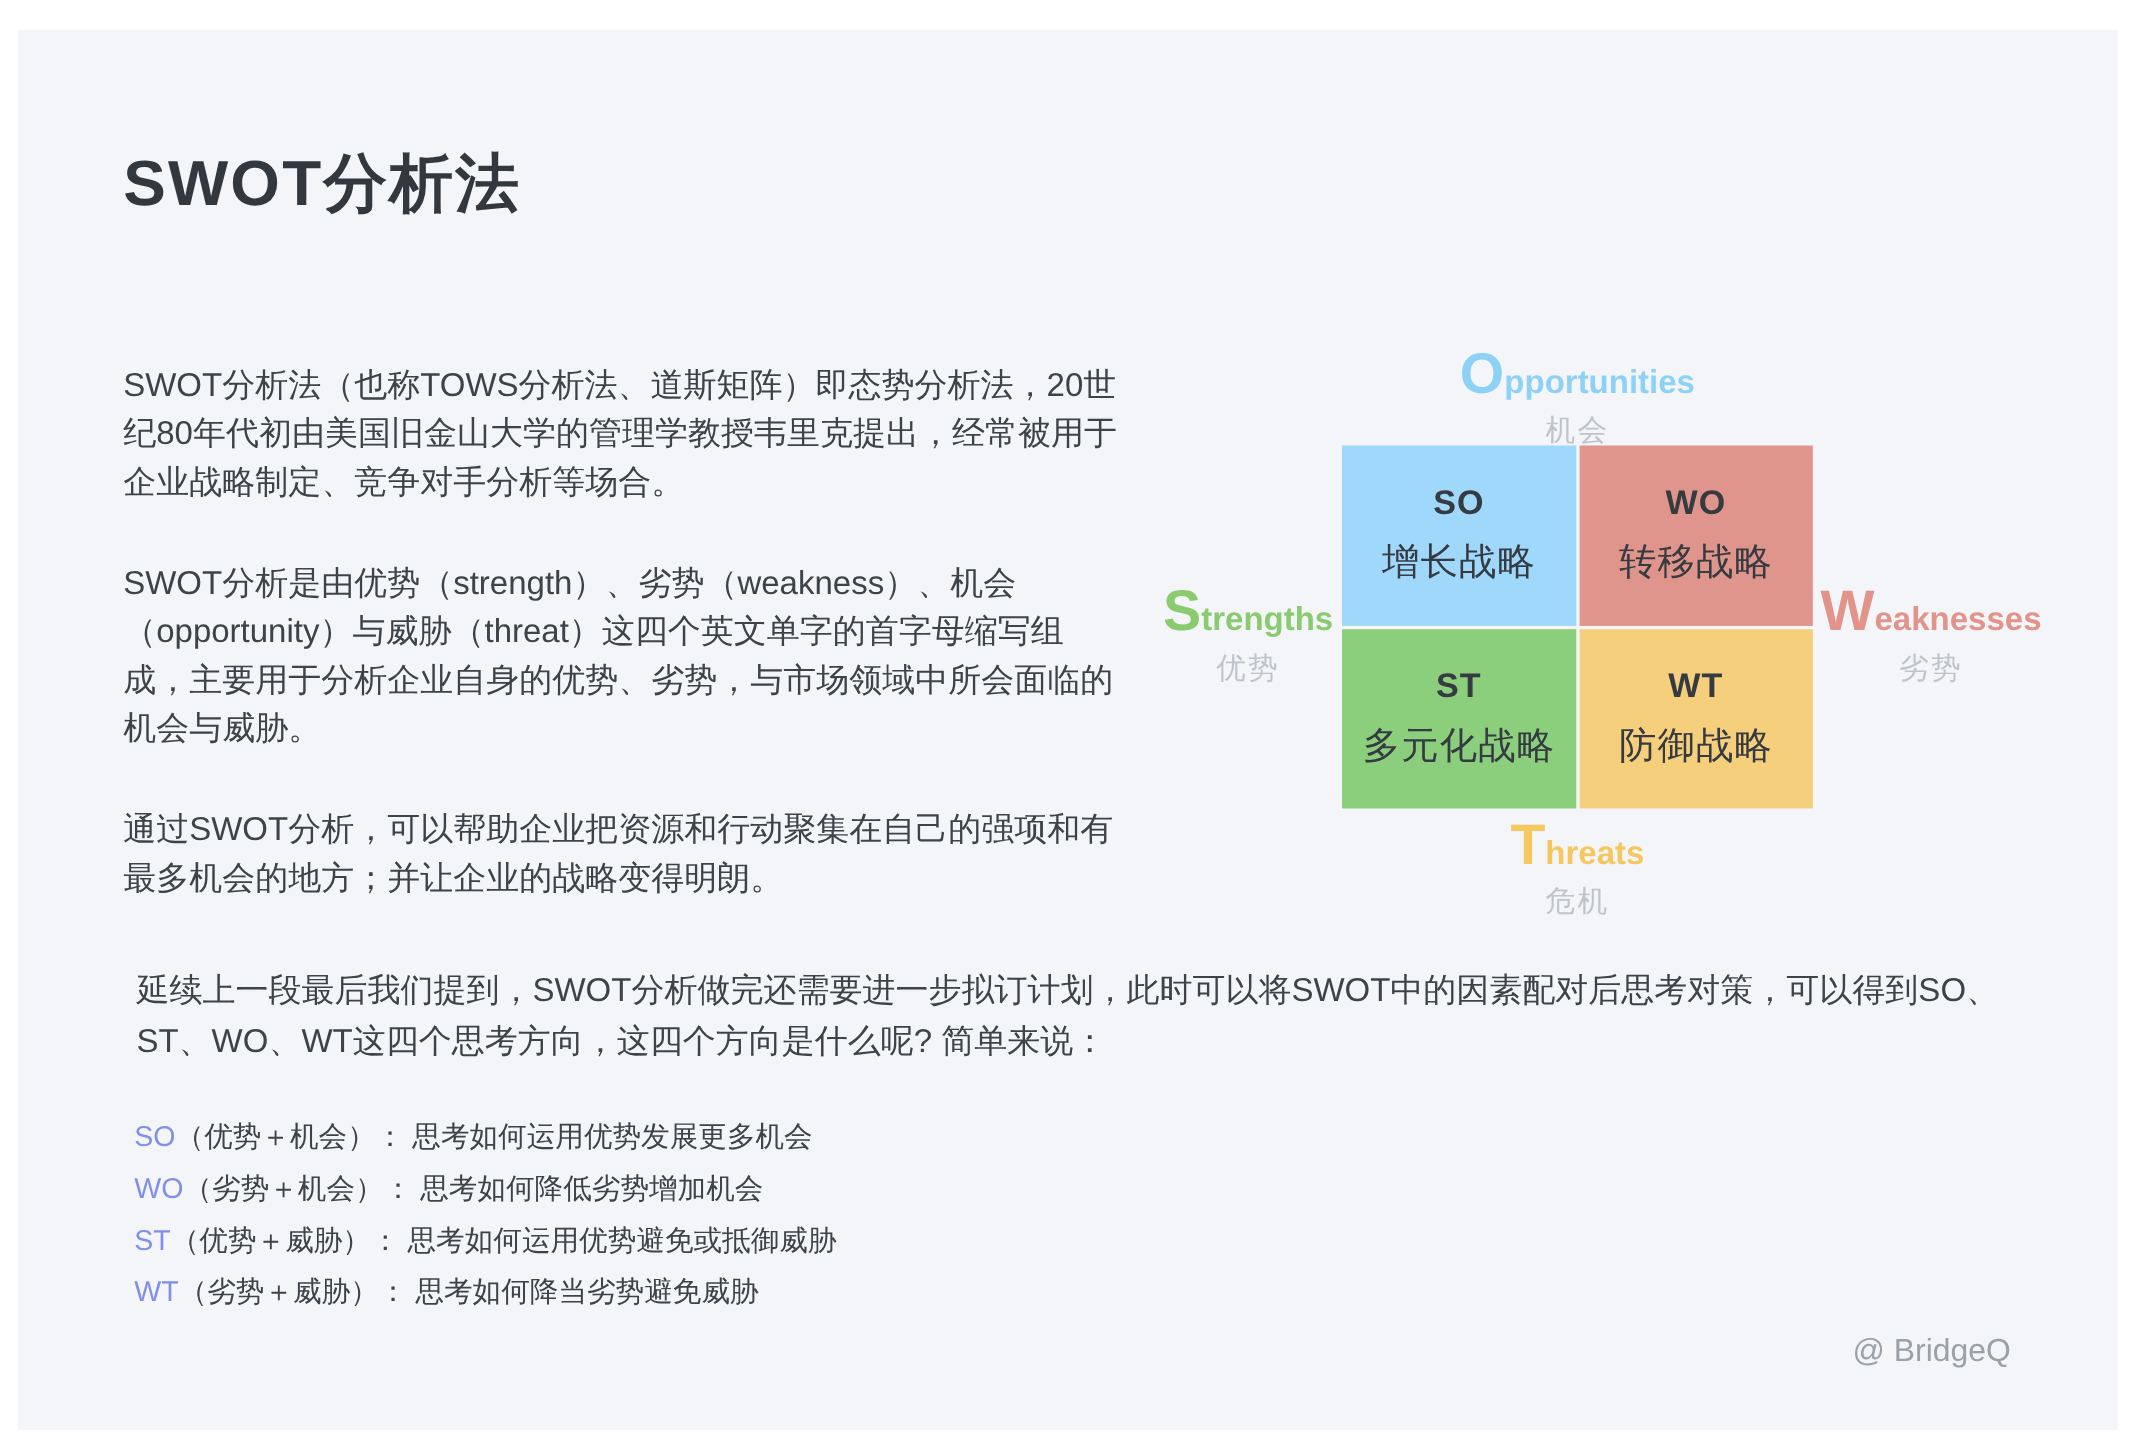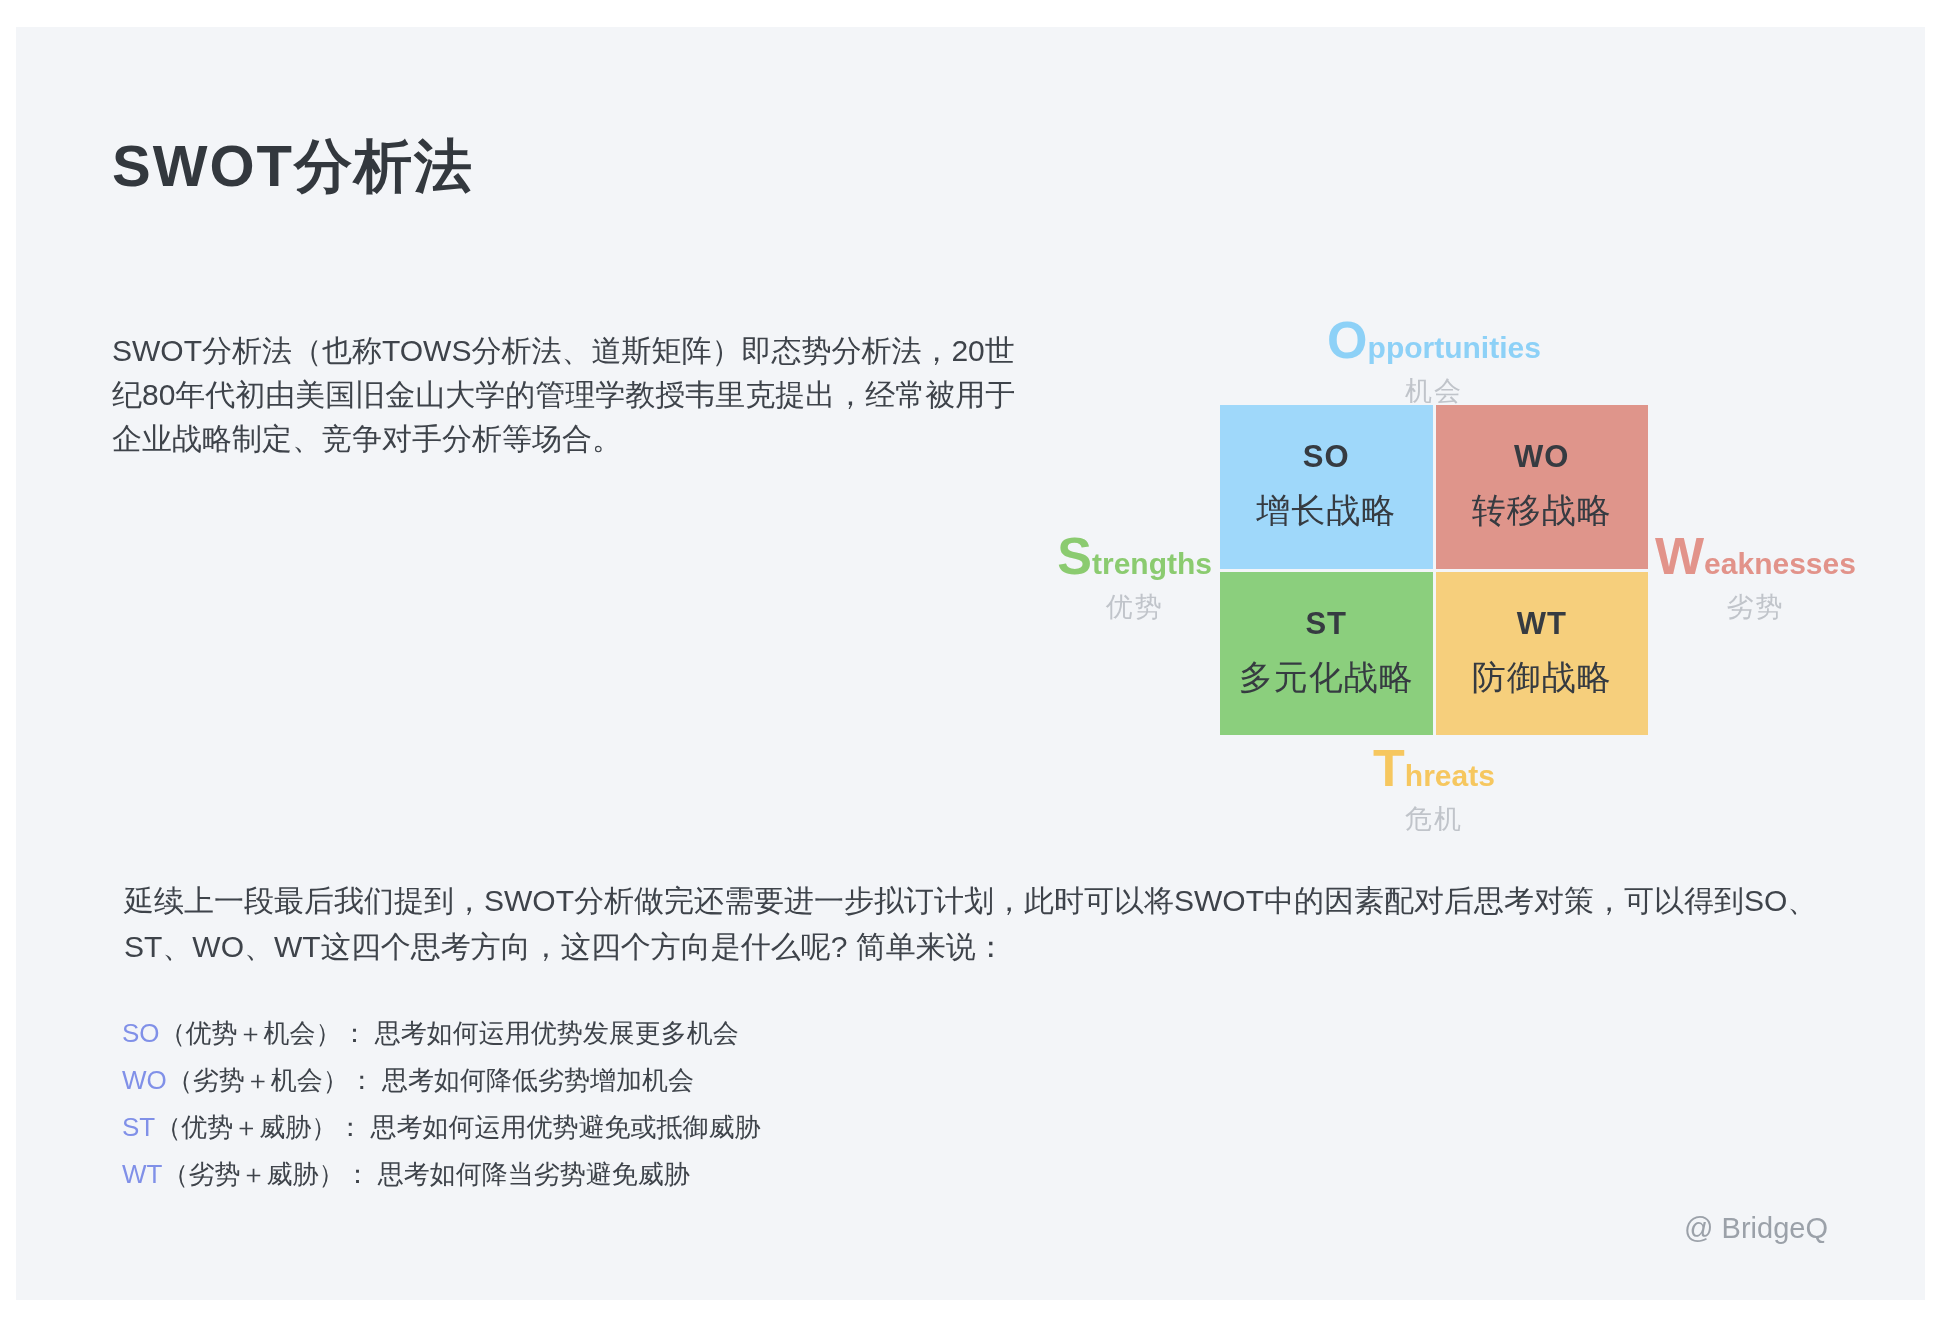--- a/index.html
+++ b/index.html
@@ -42,20 +42,22 @@
 </head>
 <body>
 
 <div class="canvas">
   <div class="card"></div>
 
   <h1 class="title">SWOT分析法</h1>
 
   <div class="intro">
     <p>SWOT分析法（也称TOWS分析法、道斯矩阵）即态势分析法，20世纪80年代初由美国旧金山大学的管理学教授韦里克提出，经常被用于企业战略制定、竞争对手分析等场合。</p>
+    <p>SWOT分析是由优势（strength）、劣势（weakness）、机会（opportunity）与威胁（threat）这四个英文单字的首字母缩写组成，主要用于分析企业自身的优势、劣势，与市场领域中所会面临的机会与威胁。</p>
+    <p>通过SWOT分析，可以帮助企业把资源和行动聚集在自己的强项和有最多机会的地方；并让企业的战略变得明朗。</p>
   </div>
 
   <p class="para-wide">延续上一段最后我们提到，SWOT分析做完还需要进一步拟订计划，此时可以将SWOT中的因素配对后思考对策，可以得到SO、ST、WO、WT这四个思考方向，这四个方向是什么呢? 简单来说：</p>
 
   <div class="swot-list">
     <div class="row"><span class="lbl" style="color: rgb(128, 144, 232);">SO</span><span>（优势＋机会）： 思考如何运用优势发展更多机会</span></div>
     <div class="row"><span class="lbl" style="color: rgb(128, 144, 232);">WO</span><span>（劣势＋机会）： 思考如何降低劣势增加机会</span></div>
     <div class="row"><span class="lbl" style="color: rgb(128, 144, 232);">ST</span><span>（优势＋威胁）： 思考如何运用优势避免或抵御威胁</span></div>
     <div class="row"><span class="lbl" style="color: rgb(128, 144, 232);">WT</span><span>（劣势＋威胁）： 思考如何降当劣势避免威胁</span></div>
   </div>

